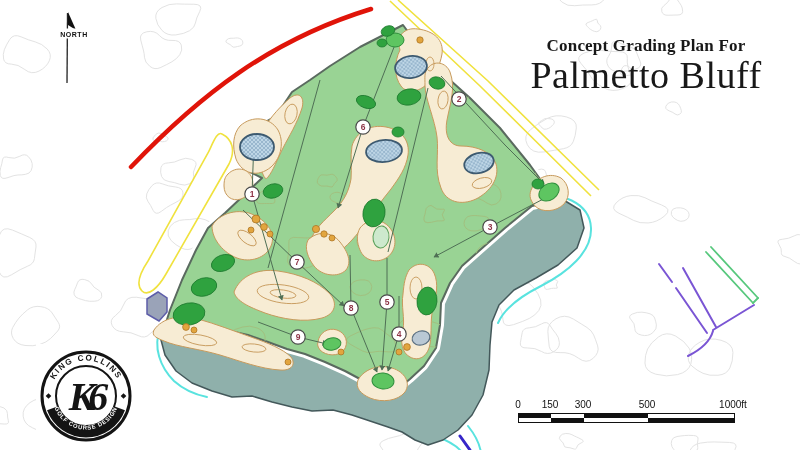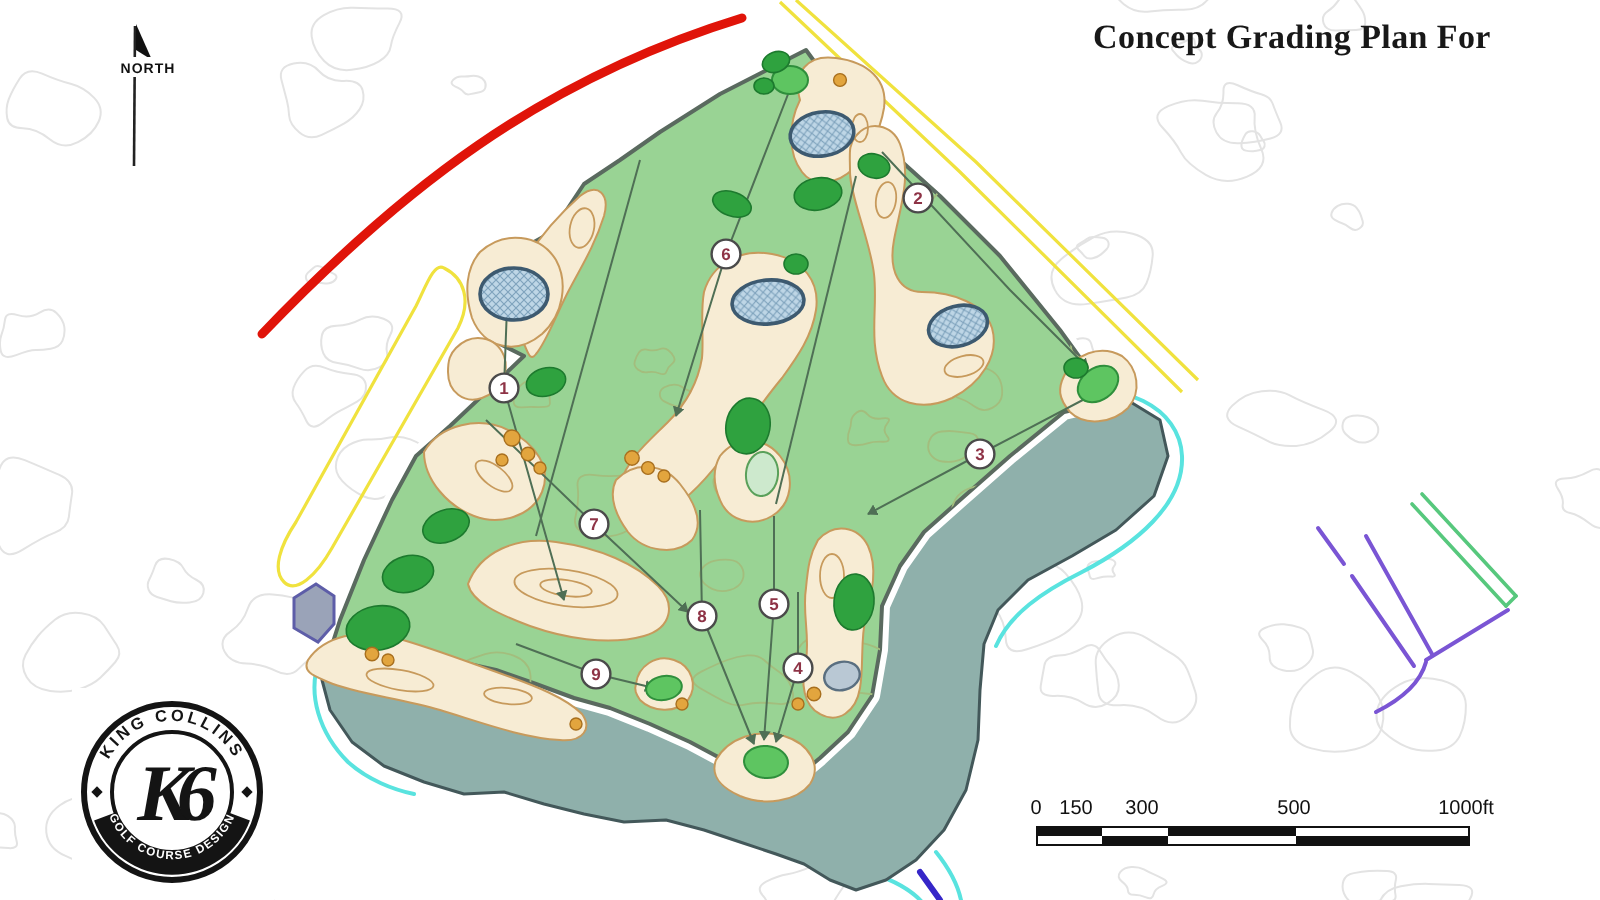--- a/index.html
+++ b/index.html
@@ -2,21 +2,21 @@
 <html><head>
 <meta charset="utf-8">
 <style>
   html,body{margin:0;padding:0;}
   body{width:800px;height:450px;position:relative;overflow:hidden;background:#ffffff;
        font-family:"Liberation Sans",sans-serif;}
   #map-svg{position:absolute;left:0;top:0;}
   
   .title-block{position:absolute;top:10px;right:8px;width:292px;text-align:center;color:#181818;
                font-family:"Liberation Serif",serif;line-height:1.05;}
-  .title-line1{font-size:17px;font-weight:bold;letter-spacing:.2px;}
+  .title-line1{font-size:17px;font-weight:bold;letter-spacing:.2px;margin-top:27px;}
   .title-line2{font-size:38px;font-weight:normal;letter-spacing:.5px;margin-top:1px;}
   
   .logo-box{position:absolute;left:36px;top:344px;width:101px;height:106px;background:#ffffff;}
   
   .scalebar{position:absolute;left:518px;top:399px;width:217px;height:26px;font-family:"Liberation Sans",sans-serif;}
   .scalebar .labels{position:relative;height:12px;font-size:10px;color:#111;}
   .scalebar .labels span{position:absolute;top:0;transform:translateX(-50%);white-space:nowrap;}
   .sb-bar{margin-top:2px;border:1px solid #111;height:8px;box-sizing:content-box;background:#fff;}
   .sb-row{display:flex;height:4px;}
   .sb-seg{height:4px;}
@@ -290,20 +290,21 @@
   <g>
     <line x1="67.5" y1="13" x2="67" y2="83" stroke="#222" stroke-width="1.3"></line>
     <polygon points="68,12 76,30 68,25" fill="#111"></polygon>
     <rect x="60" y="28.5" width="28" height="10" fill="#fff"></rect>
     <text x="74" y="36.5" text-anchor="middle" font-size="7" font-weight="bold" letter-spacing="0.5" fill="#111" font-family="Liberation Sans, sans-serif">NORTH</text>
   </g>
 </svg>
 
 <div class="title-block">
   <div class="title-line1">Concept Grading Plan For</div>
+  <div class="title-line2">Palmetto Bluff</div>
 </div>
 
 <div class="logo-box">
   <svg width="101" height="106" viewBox="0 0 101 106" xmlns="http://www.w3.org/2000/svg">
     <defs>
       <path id="arcTop" d="M16.6,39.9 A35.5,35.5 0 0 1 83.4,39.9"></path>
       <path id="arcBottomBand" d="M16.2,64.3 A36,36 0 0 0 83.8,64.3"></path>
       <path id="arcBottomText" d="M18.5,63.5 A33.5,33.5 0 0 0 81.5,63.5"></path>
     </defs>
     <circle cx="50" cy="52" r="44" fill="#ffffff" stroke="#141414" stroke-width="3"></circle>
@@ -317,22 +318,22 @@
     </text>
     <rect x="10.5" y="50" width="4" height="4" transform="rotate(45 12.5 52)" fill="#141414"></rect>
     <rect x="85.5" y="50" width="4" height="4" transform="rotate(45 87.5 52)" fill="#141414"></rect>
     <text x="49" y="66" text-anchor="middle" font-family="Liberation Serif, serif" font-style="italic" font-size="40" font-weight="bold" letter-spacing="-7" fill="#141414">K6</text>
   </svg>
 </div>
 
 <div class="scalebar">
   <div class="labels">
     <span style="left:0px">0</span>
-    <span style="left:20px">150</span>
-    <span style="left:53px">300</span>
+    <span style="left:32px">150</span>
+    <span style="left:65px">300</span>
     <span style="left:129px">500</span>
     <span style="left:215px">1000ft</span>
   </div>
   <div class="sb-bar">
     <div class="sb-row">
       <div class="sb-seg" style="width:32px;background:#111"></div>
       <div class="sb-seg" style="width:33px;background:#fff"></div>
       <div class="sb-seg" style="width:64px;background:#111"></div>
       <div class="sb-seg" style="width:86px;background:#fff"></div>
     </div>

